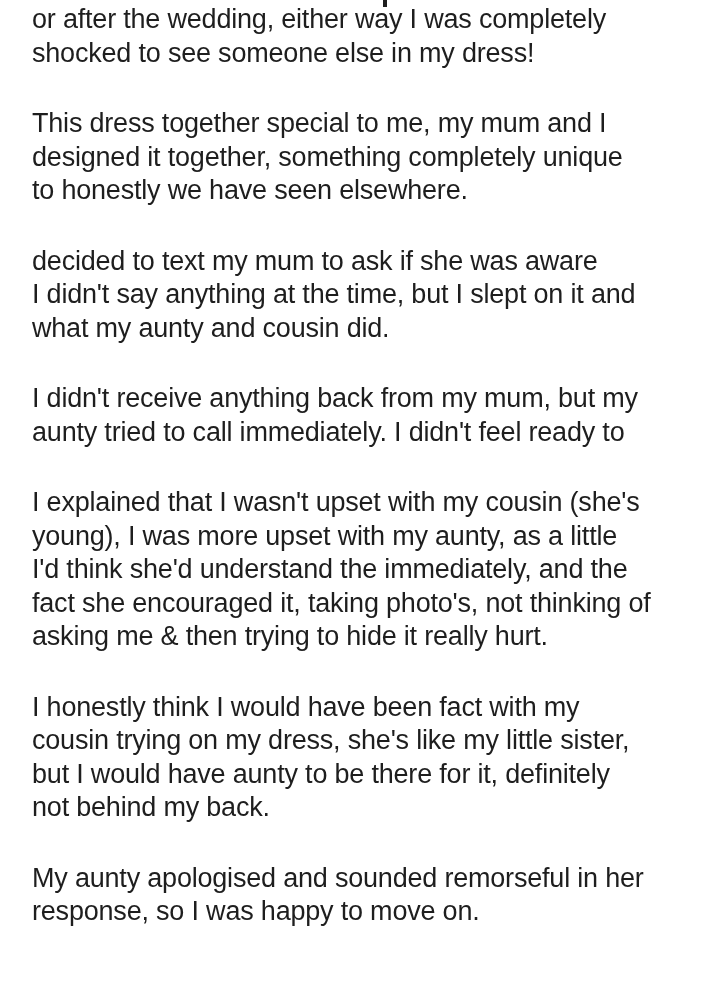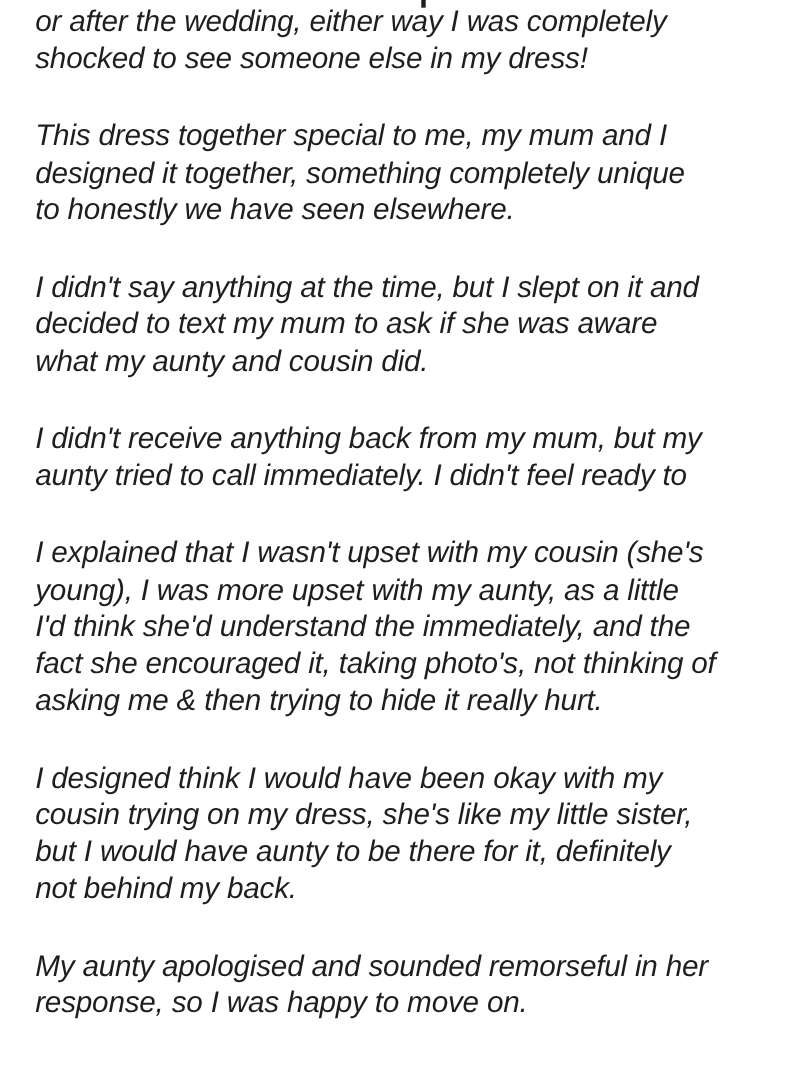--- a/index.html
+++ b/index.html
@@ -26,21 +26,20 @@
     position: absolute;
     top: 0;
     left: 0;
     width: 720px;
     padding: 3px 28px 0 32px;
     box-sizing: border-box;
     color: #1e1e1e;
   }
   .paragraph {
     margin: 0 0 37px 0;
-    font-style: italic;
   }
   .line {
     font-size: 27px;
     line-height: 33.5px;
     letter-spacing: -0.2px;
     white-space: nowrap;
     color: #1e1e1e;
   }
 </style>
 </head>
@@ -52,37 +51,37 @@
     <div class="paragraph">
       <div class="line">or after the wedding, either way I was completely</div>
       <div class="line">shocked to see someone else in my dress!</div>
     </div>
     <div class="paragraph">
       <div class="line">This dress together special to me, my mum and I</div>
       <div class="line">designed it together, something completely unique</div>
       <div class="line">to honestly we have seen elsewhere.</div>
     </div>
     <div class="paragraph">
+      <div class="line">decided to text my mum to ask if she was aware</div>
       <div class="line">I didn't say anything at the time, but I slept on it and</div>
-      <div class="line">decided to text my mum to ask if she was aware</div>
       <div class="line">what my aunty and cousin did.</div>
     </div>
     <div class="paragraph">
       <div class="line">I didn't receive anything back from my mum, but my</div>
       <div class="line">aunty tried to call immediately. I didn't feel ready to</div>
     </div>
     <div class="paragraph">
       <div class="line">I explained that I wasn't upset with my cousin (she's</div>
       <div class="line">young), I was more upset with my aunty, as a little</div>
       <div class="line">I'd think she'd understand the immediately, and the</div>
       <div class="line">fact she encouraged it, taking photo's, not thinking of</div>
       <div class="line">asking me &amp; then trying to hide it really hurt.</div>
     </div>
     <div class="paragraph">
-      <div class="line">I designed think I would have been okay with my</div>
+      <div class="line">I honestly think I would have been fact with my</div>
       <div class="line">cousin trying on my dress, she's like my little sister,</div>
       <div class="line">but I would have aunty to be there for it, definitely</div>
       <div class="line">not behind my back.</div>
     </div>
     <div class="paragraph">
       <div class="line">My aunty apologised and sounded remorseful in her</div>
       <div class="line">response, so I was happy to move on.</div>
     </div>
   </div>
 

